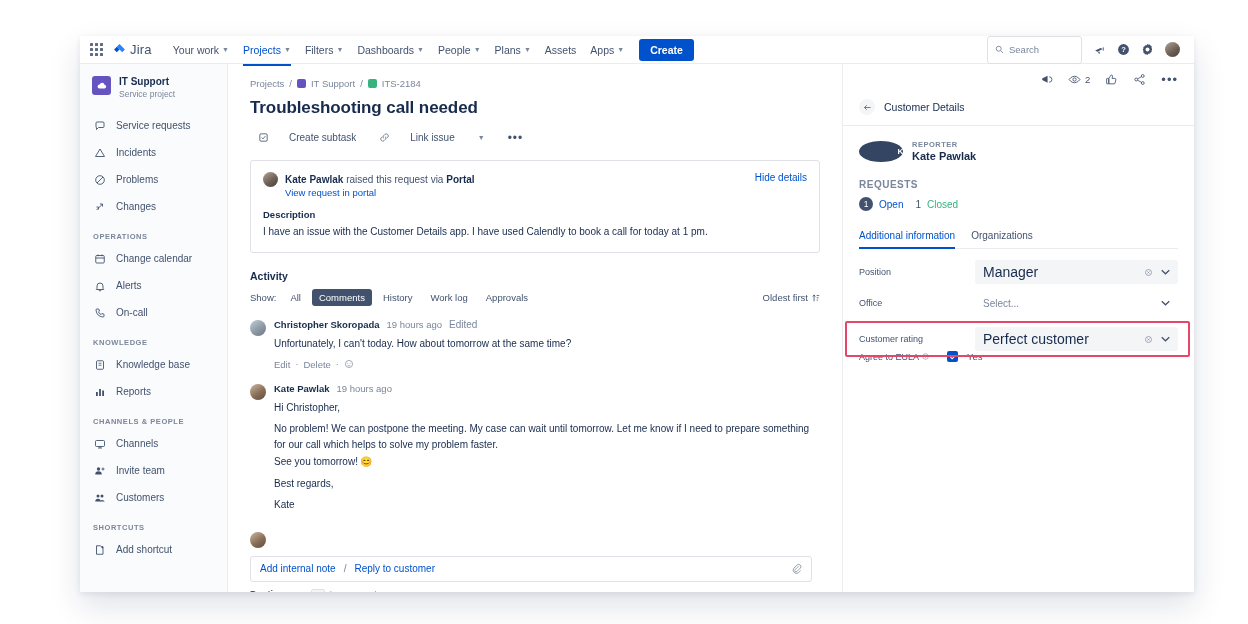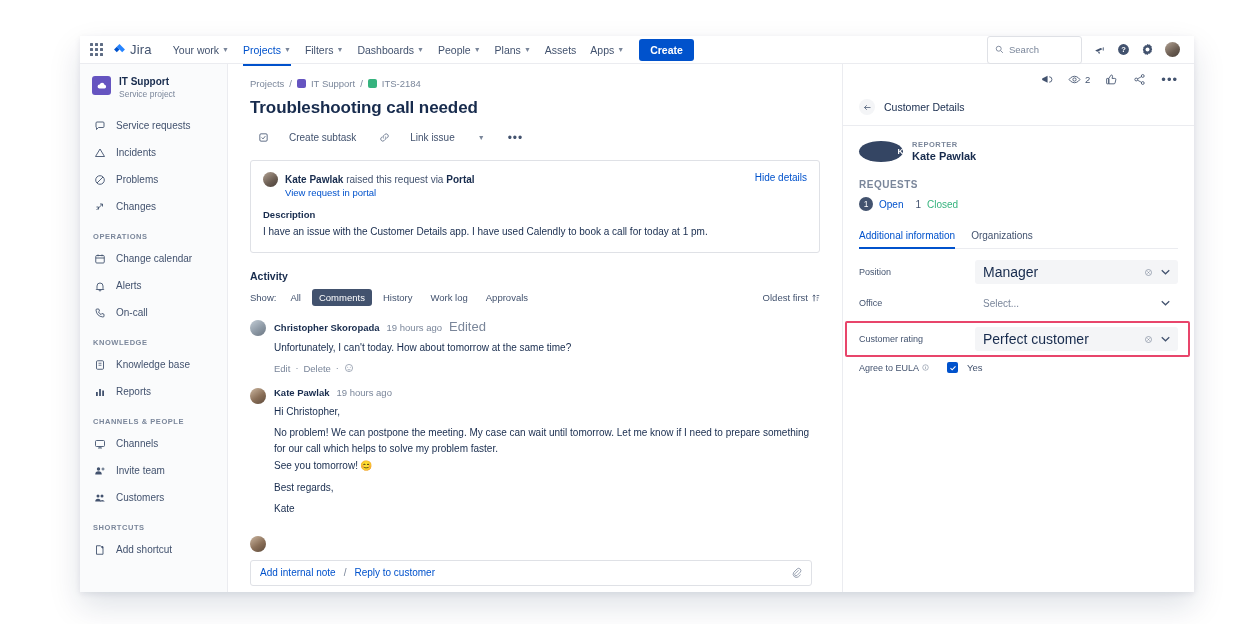--- a/index.html
+++ b/index.html
@@ -101,21 +101,21 @@
   .sortbtn { margin-left:auto; font-size:9.5px; color:#42526e; cursor:pointer; display:flex; align-items:center; gap:4px;}
 
   .cmt { display:flex; gap:8px; margin-top:13px;}
   .cmt-ava { width:16px;height:16px;border-radius:50%;flex:none;margin-top:1px;}
   .ava-chris { background:linear-gradient(145deg,#c3cdd6,#8e9aa6 55%,#6b7682);}
   .ava-kate  { background:linear-gradient(145deg,#cdb8a2,#8a6f58 55%,#5d4a3b);}
   .cmt-body { flex:1; min-width:0;}
   .cmt-head { display:flex; align-items:baseline; gap:7px;}
   .cmt-name { font-size:9.5px; font-weight:600; color:#172b4d;}
   .cmt-time { font-size:9.5px; color:#7a869a;}
-  .cmt-edited { font-size:13px; color:#7a869a;}
+  .cmt-edited { font-size:10px; color:#7a869a;}
   .cmt-p { font-size:10px; color:#172b4d; line-height:15.5px; margin-top:6px;}
   .cmt-p.tight { margin-top:2px;}
   .cmt-acts { display:flex; align-items:center; gap:5px; margin-top:7px;}
   .cmt-acts span.a { font-size:9.5px; color:#7a869a; cursor:pointer;}
   .dot-sep { font-size:9px; color:#7a869a;}
 
   .composer-wrap{ display:flex; gap:8px; margin-top:15px; padding-bottom:6px;flex-direction:column;}
   .composer {
     flex:1; border:1px solid #dfe1e6; border-radius:3px; height:26px;
     display:flex; align-items:center; padding:0 9px; background:#fff;
@@ -158,21 +158,21 @@
   .f-ctl { flex:1; height:24px; background:#f4f5f7; border-radius:3px; display:flex;
            align-items:center; padding:0 8px; cursor:pointer;}
   .f-ctl.plain { background:transparent;}
   .f-val { font-size:14px; color:#172b4d;}
   .f-ph  { font-size:10px; color:#7a869a;}
   .f-right { margin-left:auto; display:flex; align-items:center; gap:8px;}
   .hl-box { position:absolute; left:-14px; right:-12px; top:-6px; bottom:-6px;
             border:2px solid #e8456b; border-radius:2px; pointer-events:none;}
   .cbx { width:11px;height:11px;border-radius:2px;background:#0052cc;display:flex;
          align-items:center;justify-content:center;cursor:pointer;}
-  .eula-row { display:flex; margin-top:11px;}
+  .eula-row { display:flex; }
   .eula-row .f-lbl { width:88px; flex:none; font-size:9px; color:#42526e; display:flex;align-items:center;gap:3px;}
   .yes-txt { font-size:9.5px; color:#42526e; margin-left:9px;}
   svg { display:block; }
 </style>
 </head>
 <body>
 
 <div class="window">
 
   <div class="topnav">

